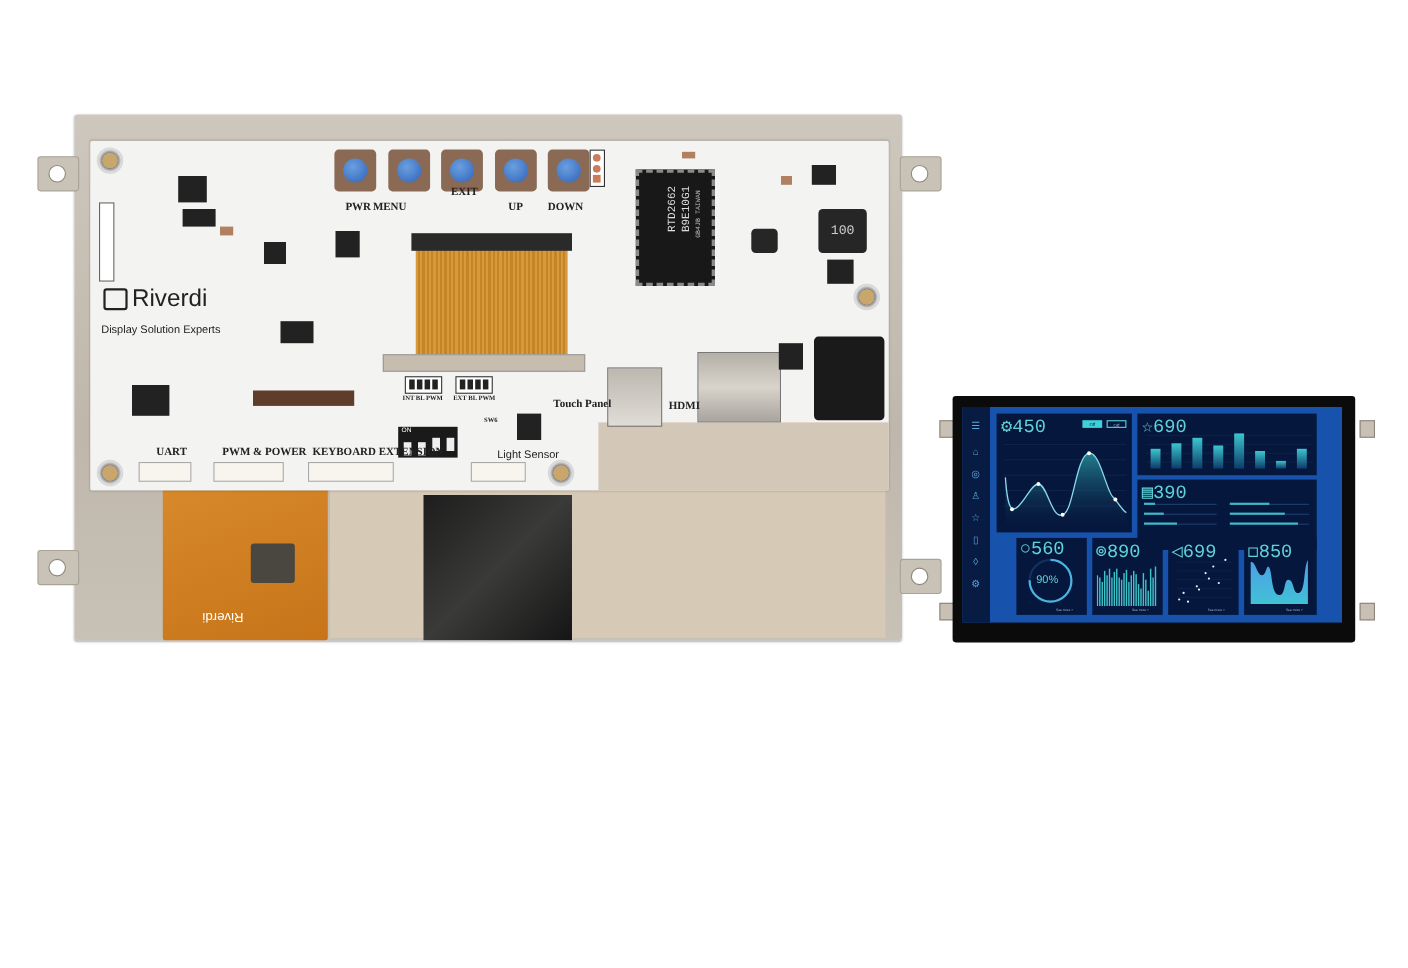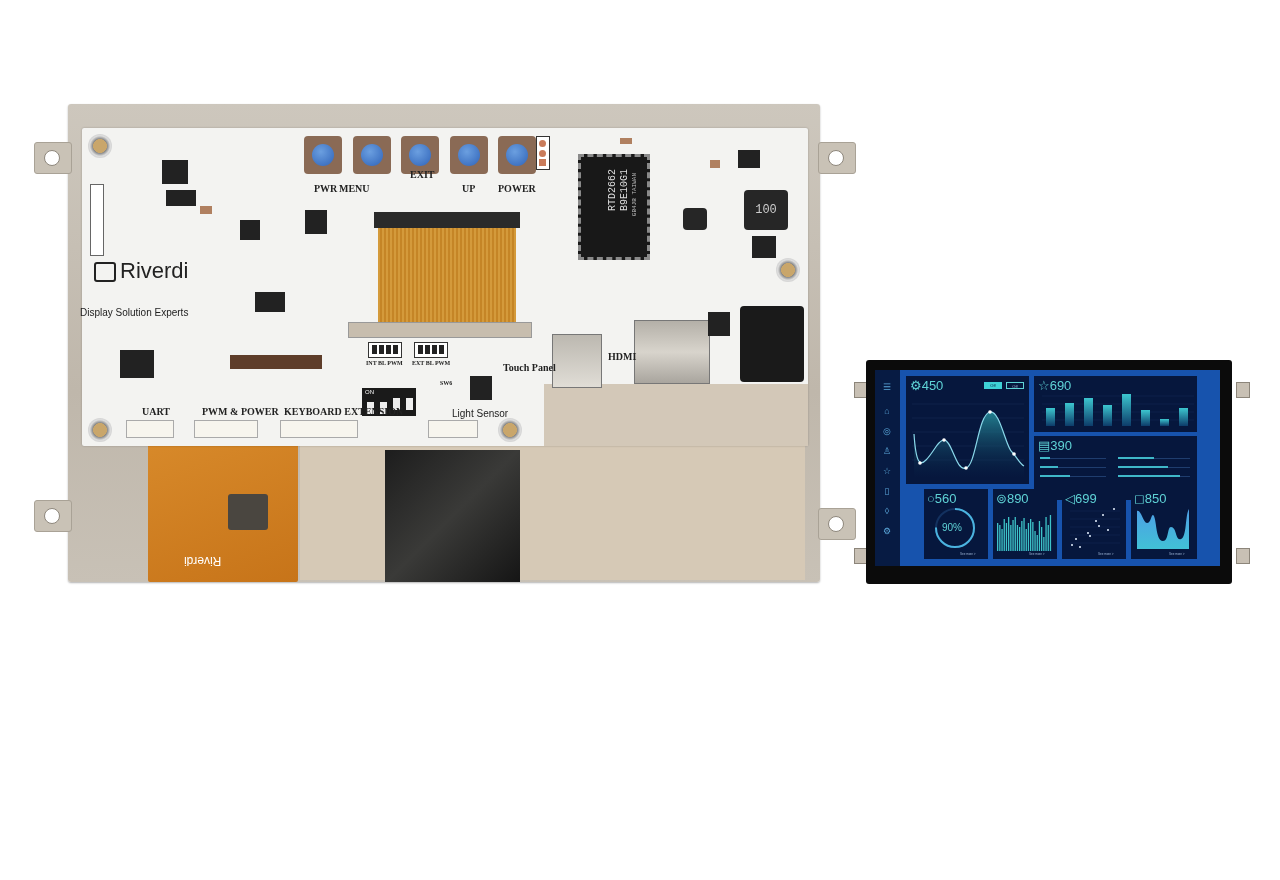--- a/index.html
+++ b/index.html
@@ -25,30 +25,30 @@
   .smd{background:#b08060;}
   .hdmi{left:634px;top:320px;width:74px;height:62px;background:linear-gradient(180deg,#b4b0a8,#d8d4cc 50%,#a9a59e);border:1px solid #777;}
   .usb{left:552px;top:334px;width:48px;height:52px;background:linear-gradient(180deg,#bcb8b0,#e0ddd6);border:1px solid #777;}
   .dcjack{left:740px;top:306px;width:64px;height:76px;background:#1a1a1a;border-radius:4px;}
   .dip{width:54px;height:28px;background:#1a1a1a;}
   .dip i{position:absolute;top:6px;width:7px;height:12px;background:#eee;}
   .conn{height:16px;background:#f7f5ee;border:1px solid #aaa;}
   .hole-mount{width:24px;height:24px;border-radius:50%;background:radial-gradient(circle,#c9a66b 40%,#888 42%,#ddd 60%,#bbb 100%);}
   .inductor{background:#262626;border-radius:4px;color:#ccc;font-size:12px;font-family:"Liberation Mono",monospace;display:flex;align-items:center;justify-content:center;}
   .logo{left:94px;top:258px;font-size:22px;color:#222;}
-  .logo-sub{left:80px;top:295px;font-size:10px;color:#222;margin-top:12px;}
+  .logo-sub{left:92px;top:295px;font-size:10px;color:#222;}
 
   
   .dframe{left:866px;top:360px;width:366px;height:224px;background:#0b0b0b;border-radius:3px;}
   .tab{width:12px;height:14px;background:#c8c0b4;border:1px solid #8c857a;}
   .screen{left:875px;top:370px;width:345px;height:196px;background:#1753ad;}
   .sidebar{left:875px;top:370px;width:25px;height:196px;background:#071b43;}
   .sb-ic{position:absolute;left:7px;width:10px;height:10px;color:#5aa6d9;font-size:9px;line-height:10px;text-align:center;}
   .card{background:#06173d;}
-  .num{position:absolute;color:#5fd3d6;font-size:13px;}
+  .num{position:absolute;color:#5fd3d6;font-size:17px;font-family:Liberation Mono, monospace;}
   .toggle{position:absolute;height:7px;width:18px;font-size:4px;text-align:center;line-height:7px;}
   .hbar{position:absolute;height:2px;background:#3fb8c9;}
   .htrack{position:absolute;height:1px;background:#1f3d6e;}
 </style>
 </head>
 <body>
 
 <div class="abs frame"></div>
 <div class="abs ear" style="left:34px;top:142px">
     <div class="hole"></div>
@@ -94,21 +94,21 @@
 <div class="abs btn" style="left:450px;top:136px">
     <div class="cap"></div>
   </div>
 <div class="abs btn" style="left:498px;top:136px">
     <div class="cap"></div>
   </div>
 <div class="abs silk" style="left:314px;top:183px">PWR</div>
 <div class="abs silk" style="left:339px;top:183px">MENU</div>
 <div class="abs silk" style="left:410px;top:169px">EXIT</div>
 <div class="abs silk" style="left:462px;top:183px">UP</div>
-<div class="abs silk" style="left:498px;top:183px">POWER</div>
+<div class="abs silk" style="left:498px;top:183px">DOWN</div>
 <div class="abs" style="left:536px;top:136px;width:12px;height:32px;border:1px solid #333;background:#fff">
   <div class="abs" style="left:2px;top:3px;width:7px;height:7px;border-radius:50%;background:#c97b5a"></div>
   <div class="abs" style="left:2px;top:13px;width:7px;height:7px;border-radius:50%;background:#c97b5a"></div>
   <div class="abs" style="left:2px;top:22px;width:7px;height:7px;background:#c97b5a"></div>
 </div>
 
 <div class="abs chip">
   <div class="abs" style="left:26px;top:12px;writing-mode:vertical-rl;transform:rotate(180deg);font-family:'Liberation Mono',monospace;font-size:10px;color:#ddd;line-height:11px">
     <div>RTD2662</div>
   </div>
@@ -173,21 +173,21 @@
 <div class="abs silk" style="left:202px;top:406px">PWM &amp; POWER</div>
 <div class="abs conn" style="left:194px;top:420px;width:62px"></div>
 <div class="abs silk" style="left:284px;top:406px">KEYBOARD EXTENSION</div>
 <div class="abs conn" style="left:280px;top:420px;width:76px"></div>
 <div class="abs silk" style="left:452px;top:408px;font-family:'Liberation Sans',sans-serif;font-weight:normal">Light Sensor</div>
 <div class="abs conn" style="left:428px;top:420px;width:48px"></div>
 
 <div class="abs usb"></div>
 <div class="abs silk" style="left:503px;top:362px">Touch Panel</div>
 <div class="abs hdmi"></div>
-<div class="abs silk" style="left:608px;top:351px">HDMI</div>
+<div class="abs silk" style="left:608px;top:364px">HDMI</div>
 <div class="abs dcjack"></div>
 <div class="abs comp" style="left:708px;top:312px;width:22px;height:24px"></div>
 
 <div class="abs tab" style="left:854px;top:382px"></div>
 <div class="abs tab" style="left:854px;top:548px"></div>
 <div class="abs tab" style="left:1236px;top:382px"></div>
 <div class="abs tab" style="left:1236px;top:548px"></div>
 <div class="abs dframe"></div>
 <div class="abs screen"></div>
 <div class="abs sidebar">

